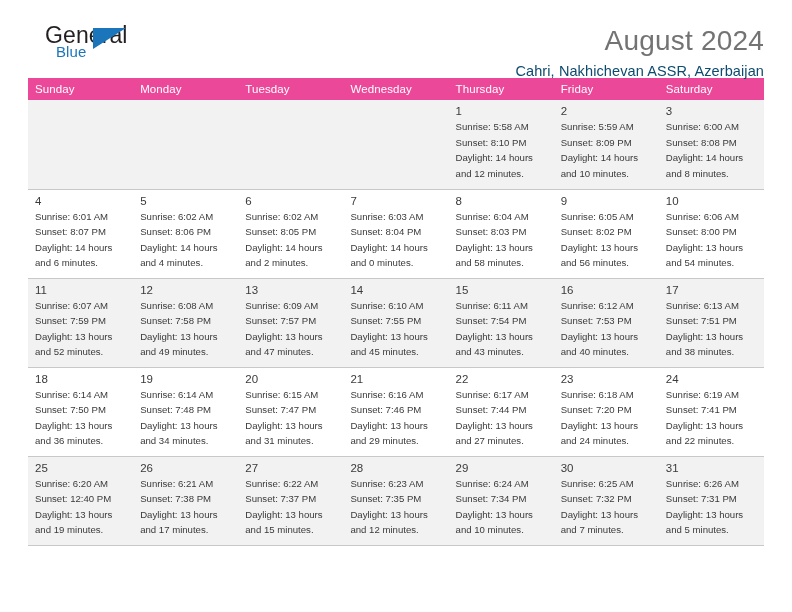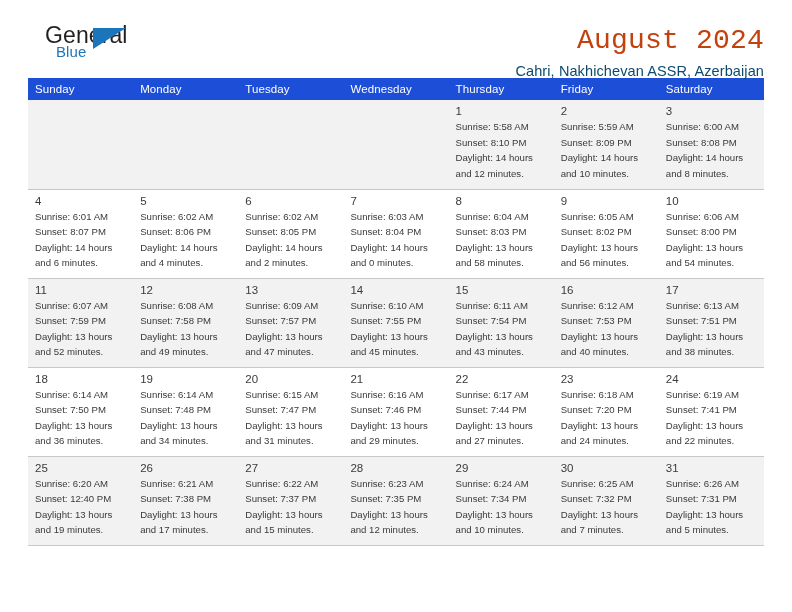--- a/index.html
+++ b/index.html
@@ -63,44 +63,43 @@
     height: 0;
     border-left: 33px solid #1b75bb;
     border-bottom: 21px solid transparent;
   }
   .title-block {
     text-align: right;
     padding-top: 2px;
   }
   .cal-title {
     font-size: 28px;
-    color: #c2410c;
+    color: #737373;
     line-height: 1.05;
     font-weight: normal;
     letter-spacing: 0.2px;
-    font-family: Liberation Mono, monospace;
   }
   .cal-subtitle {
     font-size: 14.5px;
     color: #0c4a6e;
     margin-top: 8px;
     letter-spacing: 0.1px;
   }
 
   
   .calendar {
     border-collapse: collapse;
     table-layout: fixed;
     width: 736px;
     margin-top: 6px;
   }
   .calendar col { width: 105.14px; }
 
   .calendar thead th {
-    background: #1d4ed8;
+    background: #ec4899;
     color: #ffffff;
     font-size: 11.5px;
     font-weight: normal;
     text-align: left;
     padding: 5px 0 5px 7px;
     height: 19px;
     box-sizing: border-box;
     letter-spacing: 0.1px;
   }
 

